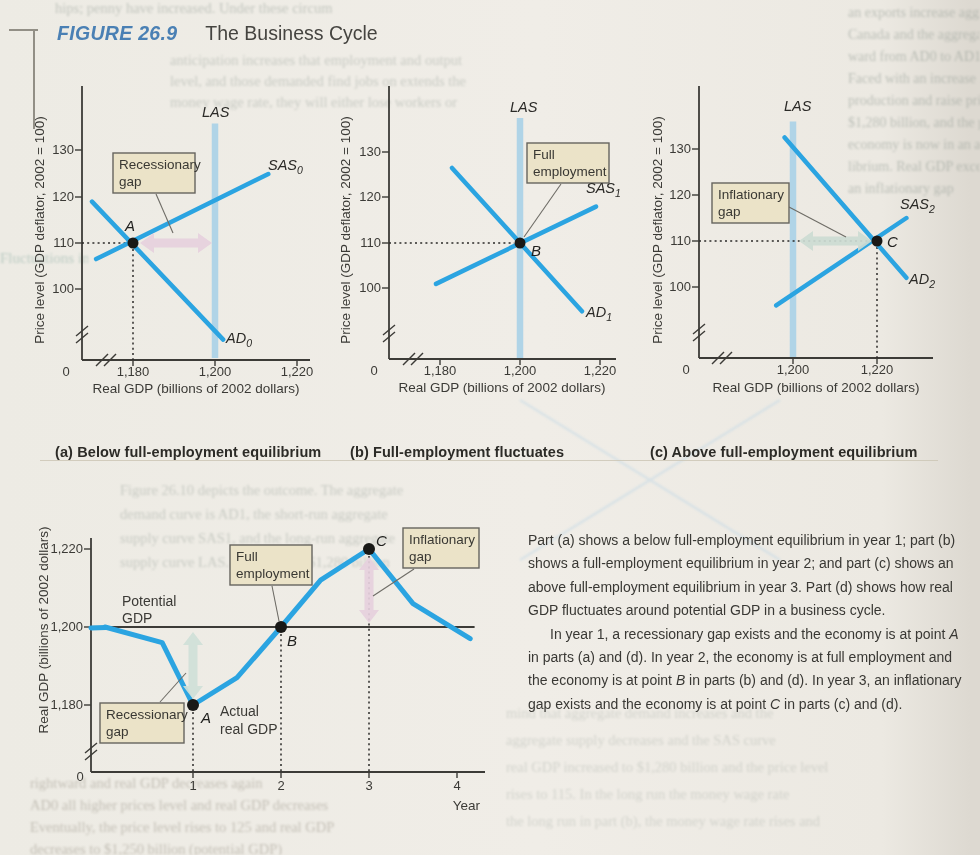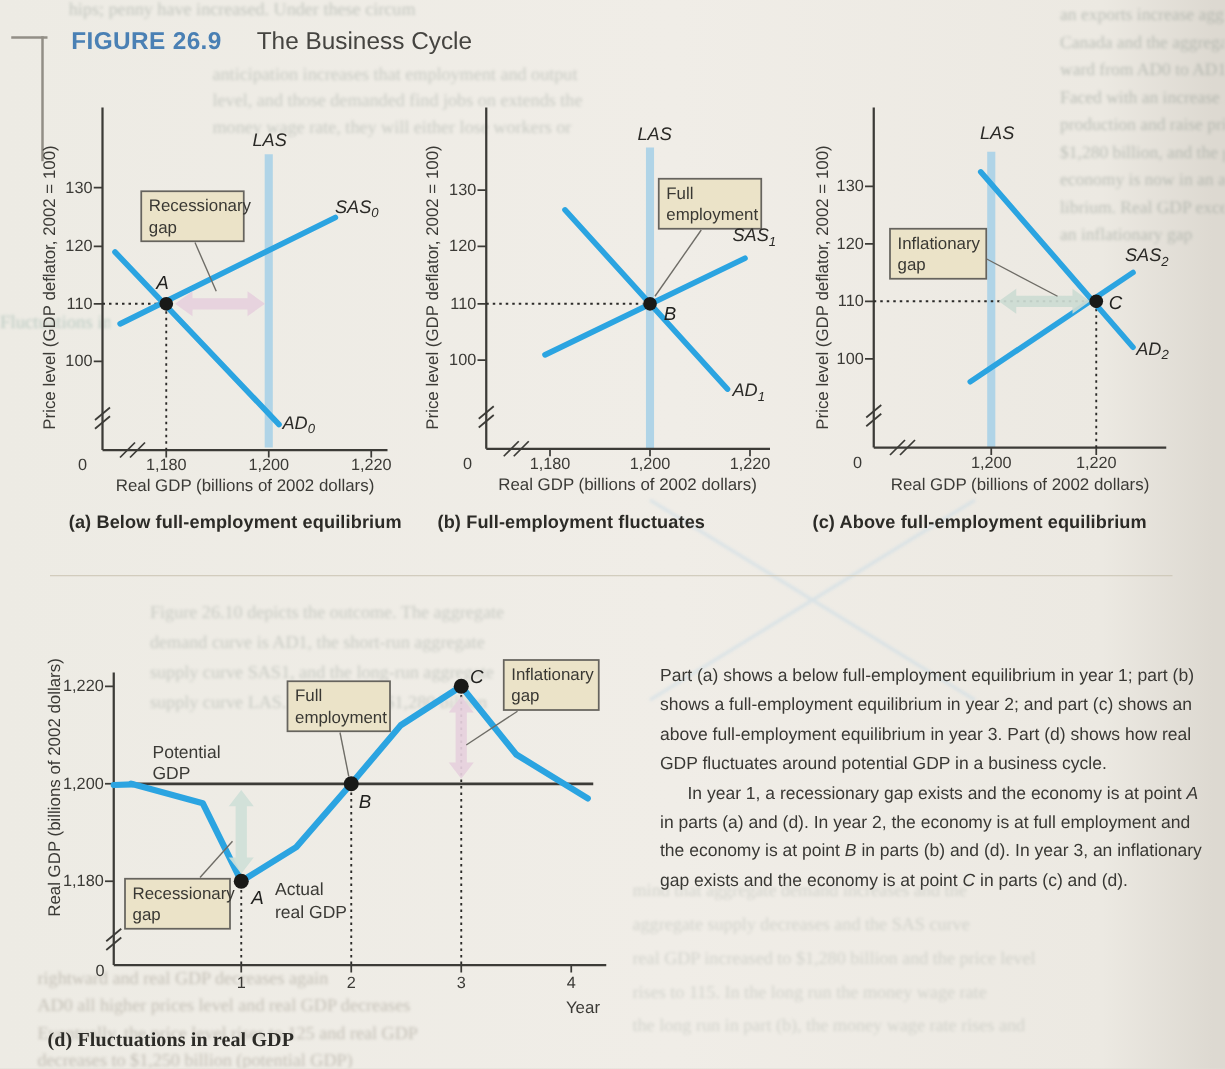--- a/index.html
+++ b/index.html
@@ -5,25 +5,25 @@
   html,body{margin:0;padding:0;background:#dfdcd4;}
   #page{position:relative;width:980px;height:855px;overflow:hidden;
         background:linear-gradient(90deg,#edebe4 0%,#f0ede7 55%,#ece9e2 90%,#ddd9d1 99%);
         font-family:"Liberation Sans",sans-serif;}
   
   .bleed{position:absolute;font-family:"Liberation Serif",serif;color:#8e9890;
          overflow:hidden;white-space:nowrap;filter:blur(1.1px);pointer-events:none;}
   .bleed div{white-space:nowrap;}
   
   #title{position:absolute;left:57px;top:22px;font-size:19.5px;}
-  #fig-label{color:#4a80b4;font-weight:bold;letter-spacing:.3px;}
+  #fig-label{color:#4a80b4;font-weight:bold;letter-spacing:.3px;font-style:italic;}
   #fig-title{color:#454440;margin-left:28px;}
   .bracket{position:absolute;background:#928f86;}
   
-  .caption{position:absolute;font-weight:bold;font-size:14.5px;color:#2c2b27;letter-spacing:.1px;}
+  .caption{position:absolute;font-weight:bold;font-size:14.5px;color:#2c2b27;letter-spacing:.1px;margin-top:34px;}
   #divider{position:absolute;left:40px;top:460px;width:898px;height:1px;background:#cdc7b6;opacity:.85;}
   
   .panel{position:absolute;}
   svg text{font-family:"Liberation Sans",sans-serif;}
   .tick{font-size:13px;fill:#3b3a36;}
   .axlab{font-size:13.5px;fill:#3b3a36;}
   .curvelab{font-size:14.5px;font-style:italic;fill:#2b2a27;}
   .ptlab{font-size:15px;font-style:italic;fill:#21211f;}
   .sub{font-size:10.5px;}
   .boxr{fill:#ebe3c8;stroke:#66645e;stroke-width:1.4;}

